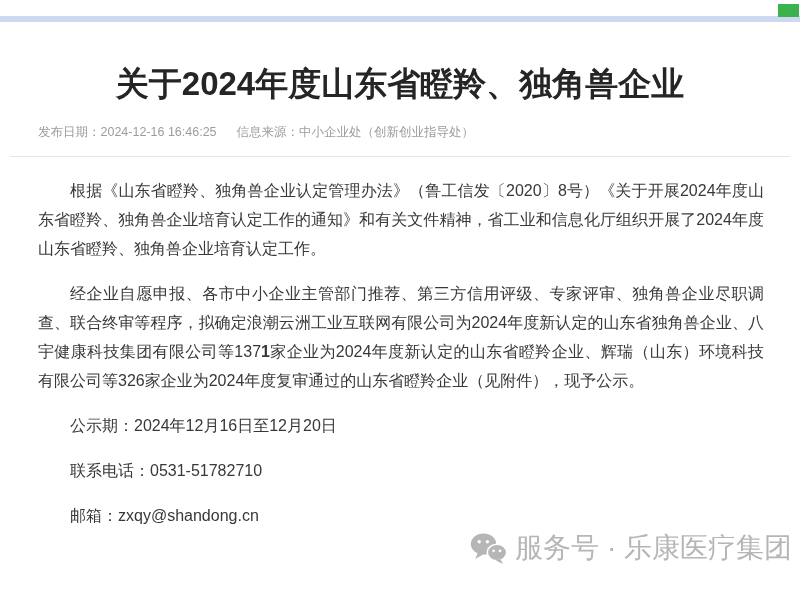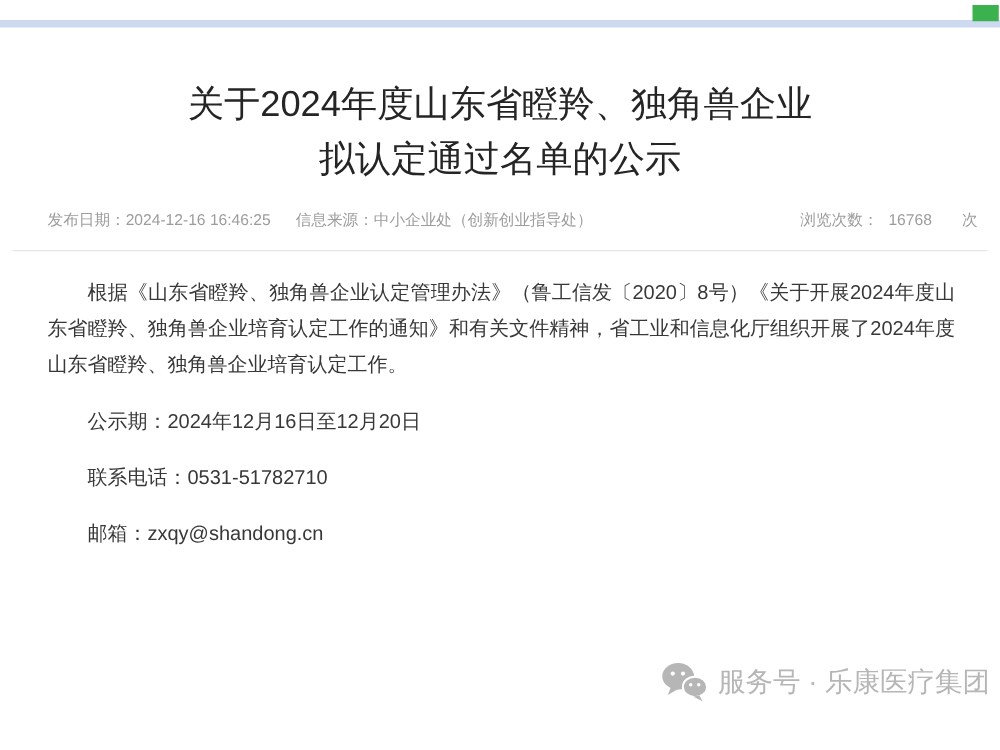--- a/index.html
+++ b/index.html
@@ -16,23 +16,23 @@
     background:#ccd9f0;
   }
   .corner-badge {
     position:absolute; top:4px; right:1px;
     width:21px; height:13px;
     background:#3bb24e;
   }
   .title {
     margin:62px 30px 0;
     text-align:center;
-    font-size:29px;
+    font-size:33px;
     line-height:44px;
-    font-weight:normal;
+    font-weight:bold;
     color:#252525;
   }
   .meta {
     display:flex;
     justify-content:space-between;
     align-items:center;
     margin-top:18px;
     padding:0 18px 0 38px;
     font-size:12.5px;
     color:#9c9c9c;
@@ -55,50 +55,47 @@
   }
   .content p { margin:16px; text-indent:2em; }
   .bold-num { font-weight:bold; }
   .watermark {
     position:absolute;
     top:529px; right:8px;
     display:flex;
     align-items:center;
     gap:8px;
     color:#b6b6b6;
-    font-size:22px;
+    font-size:28px;
     white-space:nowrap;
   }
   .wechat-icon { display:block; }
 </style>
 </head>
 <body>
 
 <div class="top-bar"></div>
 <div class="corner-badge"></div>
 
 <h1 class="title">
   <span>关于2024年度山东省瞪羚、独角兽企业</span><br>
-  <span>拟认定通过名单的公示</span>
 </h1>
 
 <div class="meta">
   <div class="meta-left">
     <span><span>发布日期：</span><span>2024-12-16 16:46:25</span></span>
     <span><span>信息来源：</span><span>中小企业处（创新创业指导处）</span></span>
   </div>
-  <div class="meta-right">
-    <span>浏览次数：</span><span class="views-value">16768</span><span class="views-unit">次</span>
-  </div>
 </div>
 
 <hr class="sep">
 
 <div class="content">
   <p>根据《山东省瞪羚、独角兽企业认定管理办法》（鲁工信发〔2020〕8号）《关于开展2024年度山东省瞪羚、独角兽企业培育认定工作的通知》和有关文件精神，省工业和信息化厅组织开展了2024年度山东省瞪羚、独角兽企业培育认定工作。</p>
+  <p><span>经企业自愿申报、各市中小企业主管部门推荐、第三方信用评级、专家评审、独角兽企业尽职调查、联合终审等程序，拟确定浪潮云洲工业互联网有限公司为2024年度新认定的山东省独角兽企业、八宇健康科技集团有限公司等137</span><span class="bold-num">1</span><span>家企业为2024年度新认定的山东省瞪羚企业、辉瑞（山东）环境科技有限公司等326家企业为2024年度复审通过的山东省瞪羚企业（见附件），现予公示。</span></p>
   <p><span>公示期：</span><span>2024年12月16日至12月20日</span></p>
   <p><span>联系电话：</span><span>0531-51782710</span></p>
   <p><span>邮箱：</span><span>zxqy@shandong.cn</span></p>
 </div>
 
 <div class="watermark">
   <svg class="wechat-icon" width="37" height="33" viewBox="0 0 37 33" aria-hidden="true">
     <ellipse cx="13.5" cy="12" rx="12.7" ry="10.6" fill="#b6b6b6"></ellipse>
     <path d="M8 20 L5.2 27 L13.5 22.2 Z" fill="#b6b6b6"></path>
     <circle cx="9.2" cy="9.8" r="1.7" fill="#ffffff"></circle>

